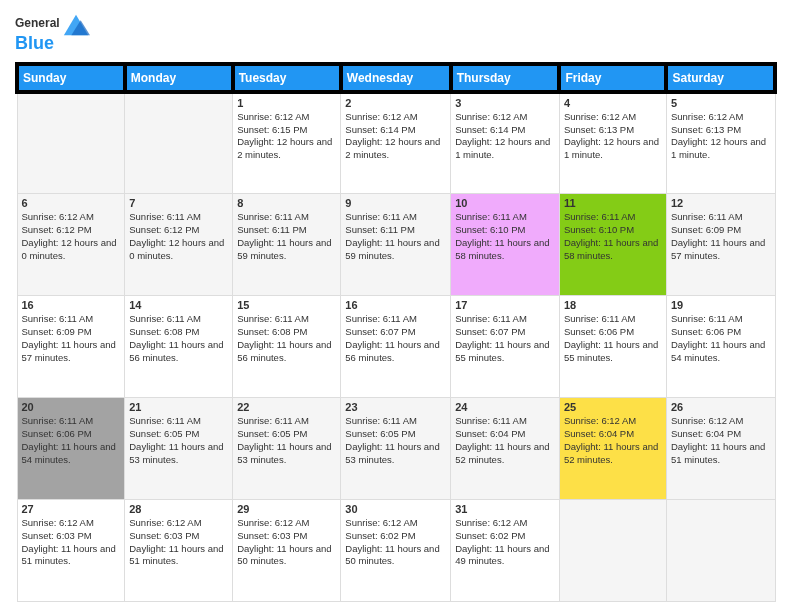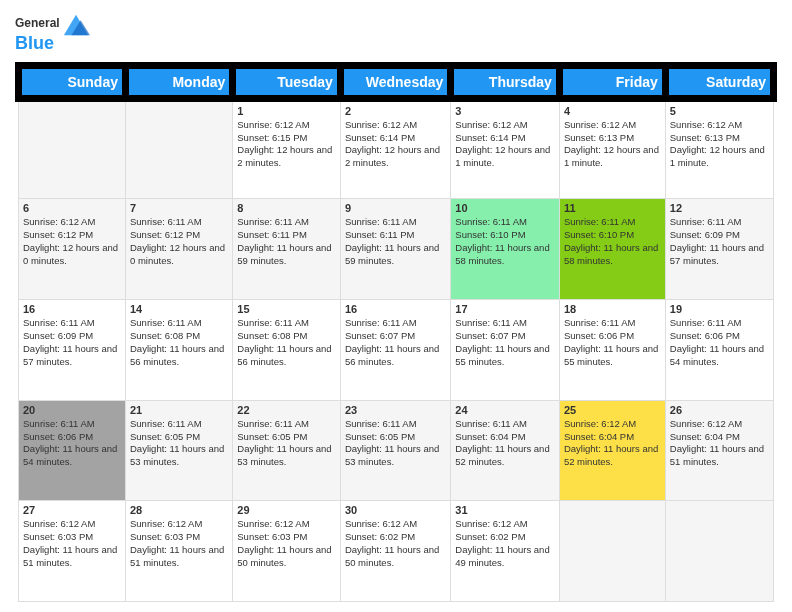--- a/index.html
+++ b/index.html
@@ -56,24 +56,24 @@
     .calendar {
       width: 100%;
       border-collapse: collapse;
       flex: 1;
       font-size: 10px;
     }
     .calendar th {
       background: #2196F3;
       color: #fff;
       padding: 5px 4px;
-      text-align: right;
-      font-size: 14px;
+      text-align: left;
+      font-size: 12px;
       font-weight: 600;
-      border: 7px solid #000000;
+      border: 4px solid #000000;
     }
     .calendar td {
       border: 1px solid #ddd;
       vertical-align: top;
       padding: 3px 4px;
       width: 113px;
       height: 90px;
       background: #fff;
     }
     .calendar tr:nth-child(even) td {
@@ -185,21 +185,21 @@
             <div class="day-info" style="white-space: pre-line;">Sunrise: 6:11 AM
 Sunset: 6:11 PM
 Daylight: 11 hours and 59 minutes.</div>
           </td>
           <td style="background: rgb(245, 245, 245);">
             <span class="day-number">9</span>
             <div class="day-info" style="white-space: pre-line;">Sunrise: 6:11 AM
 Sunset: 6:11 PM
 Daylight: 11 hours and 59 minutes.</div>
           </td>
-          <td style="background: #86efac;">
+          <td style="background: #f0abfc;">
             <span class="day-number">10</span>
             <div class="day-info" style="white-space: pre-line;">Sunrise: 6:11 AM
 Sunset: 6:10 PM
 Daylight: 11 hours and 58 minutes.</div>
           </td>
           <td style="background: #84cc16;">
             <span class="day-number">11</span>
             <div class="day-info" style="white-space: pre-line;">Sunrise: 6:11 AM
 Sunset: 6:10 PM
 Daylight: 11 hours and 58 minutes.</div>

